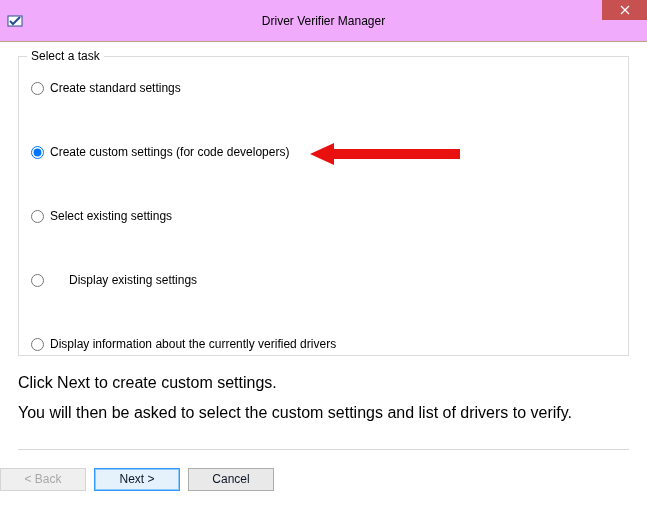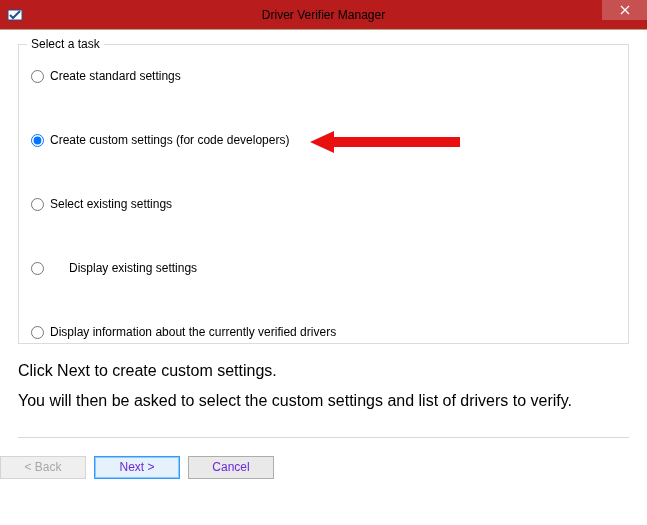--- a/index.html
+++ b/index.html
@@ -6,22 +6,22 @@
     body {
       margin: 0;
       font-family: "Segoe UI", Tahoma, sans-serif;
       font-size: 12px;
       background: #fff;
       width: 647px;
       height: 525px;
       overflow: hidden;
     }
     .titlebar {
-      height: 30px;
-      background: #b91c1c;
+      height: 42px;
+      background: #f0abfc;
       border-bottom: 1px solid #b8a17d;
       display: flex;
       align-items: center;
       position: relative;
     }
     .titlebar-icon {
       width: 16px;
       height: 16px;
       margin-left: 7px;
       display: inline-block;
@@ -114,21 +114,21 @@
       gap: 8px;
       padding: 12px 18px 0 0;
     }
     .btn {
       min-width: 86px;
       height: 23px;
       border: 1px solid #adadad;
       background: #e9e9e9;
       font-family: inherit;
       font-size: 12px;
-      color: #6d28d9;
+      color: #0f172a;
       cursor: pointer;
       padding: 0 8px;
     }
     .btn:disabled {
       color: #a8a8a8;
       background: #efefef;
       border-color: #d4d4d4;
       cursor: default;
     }
     .btn.highlight {

